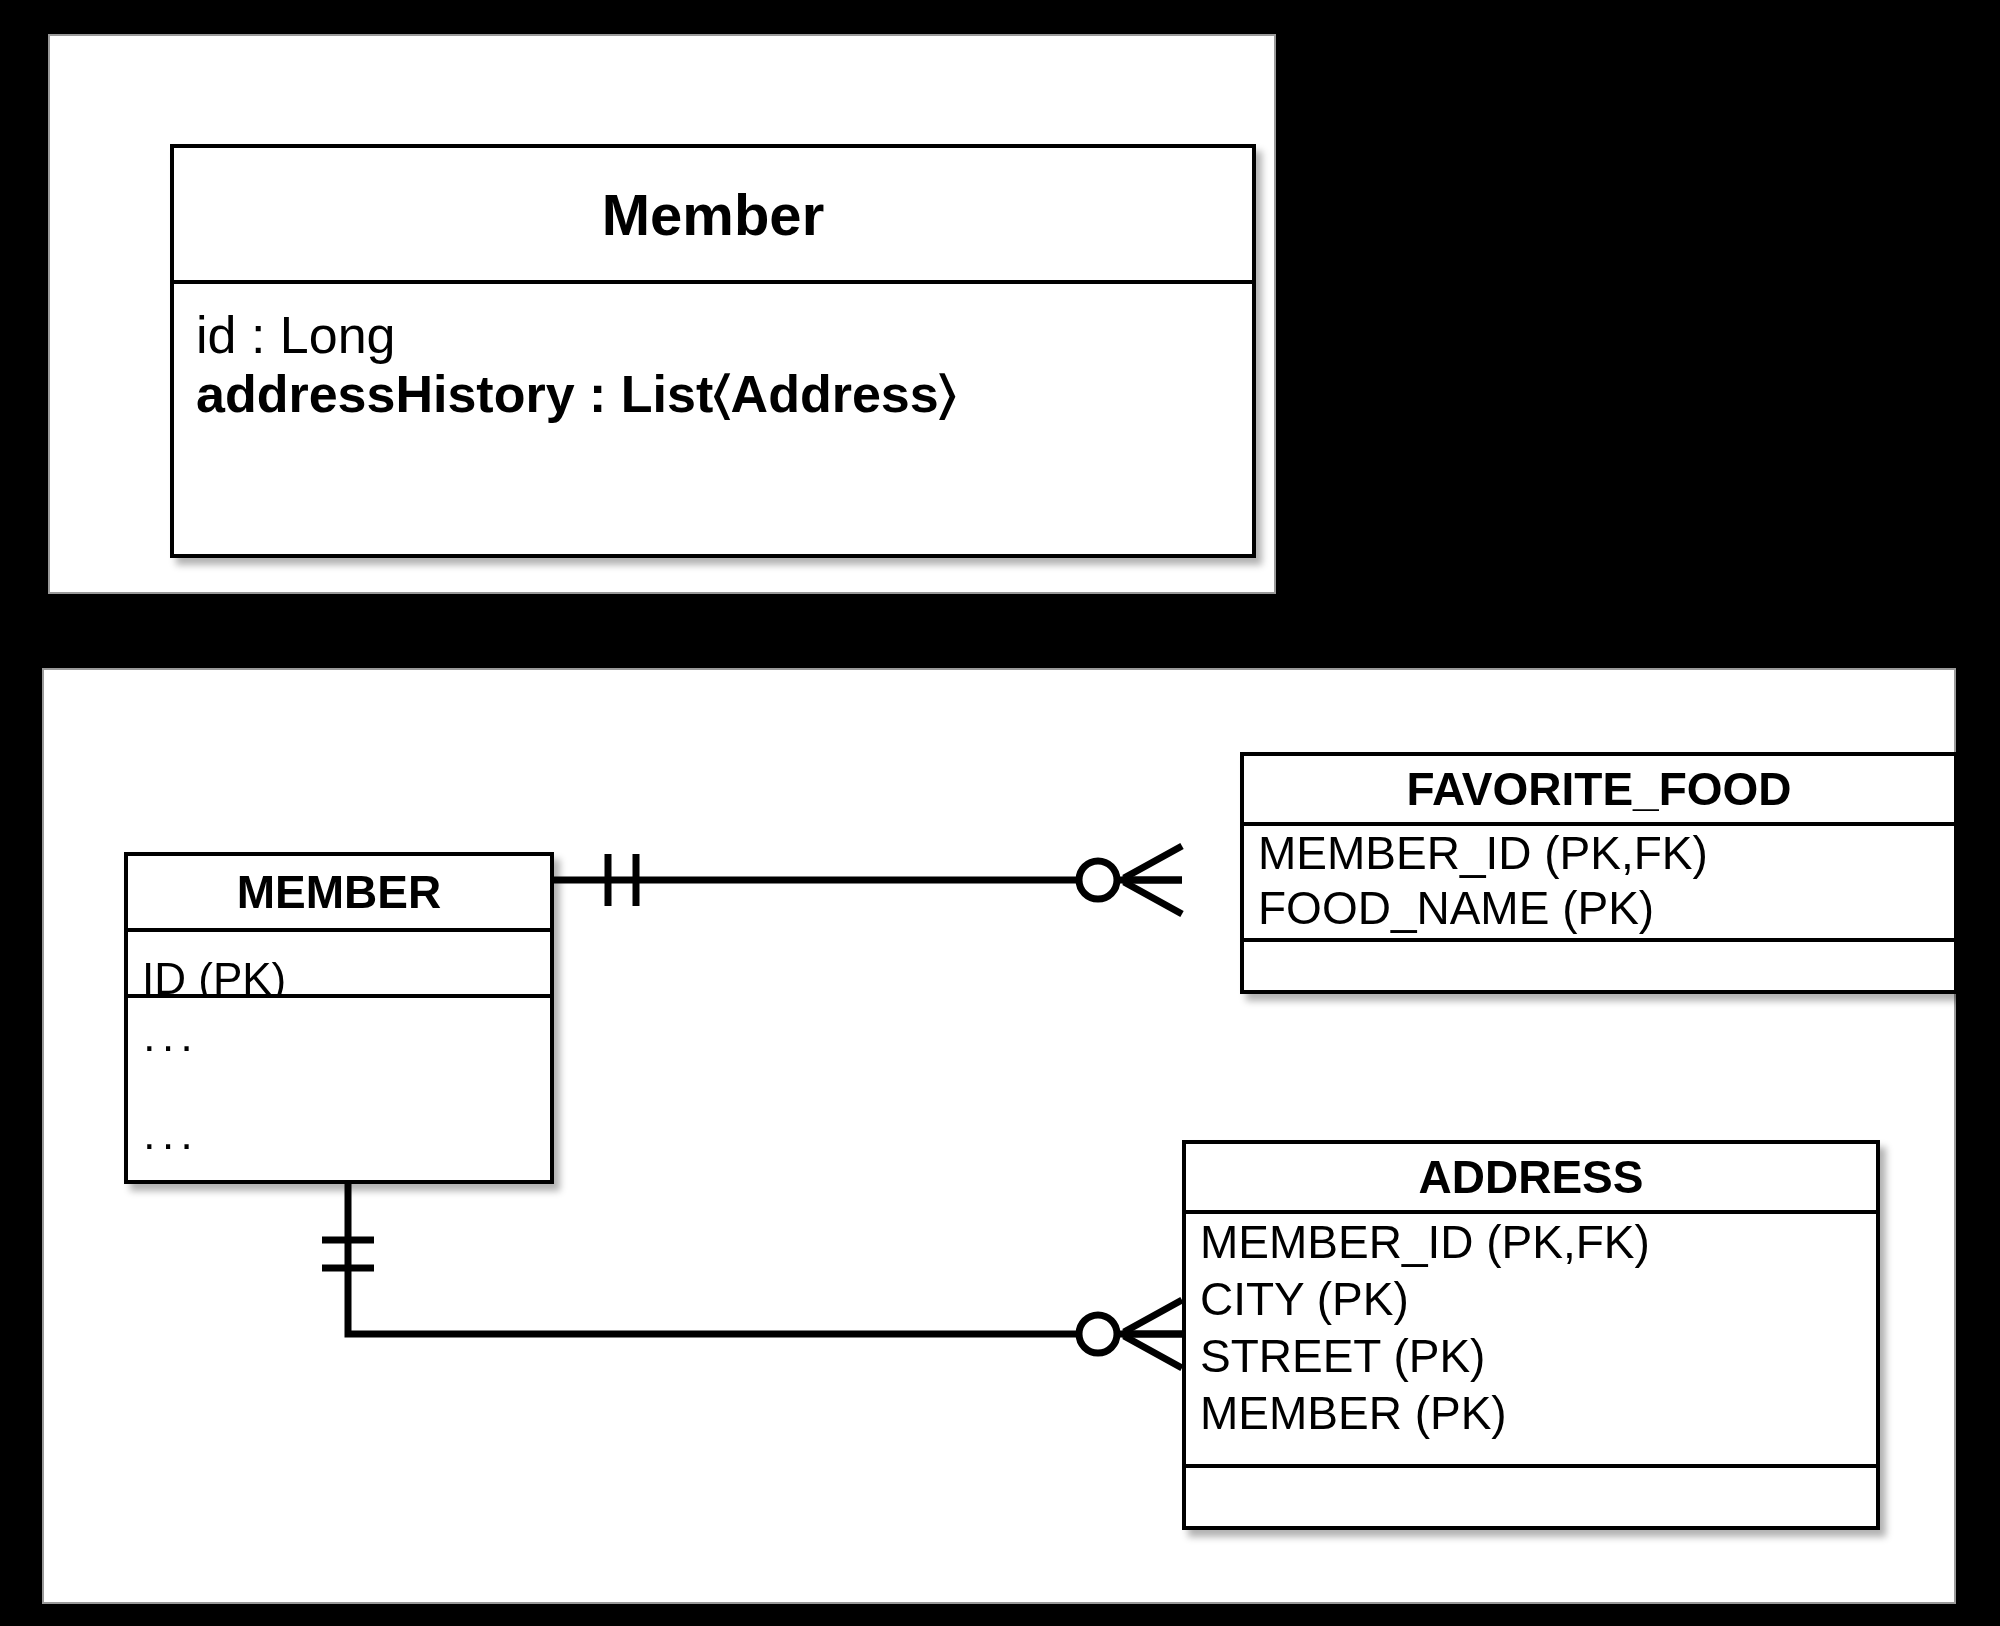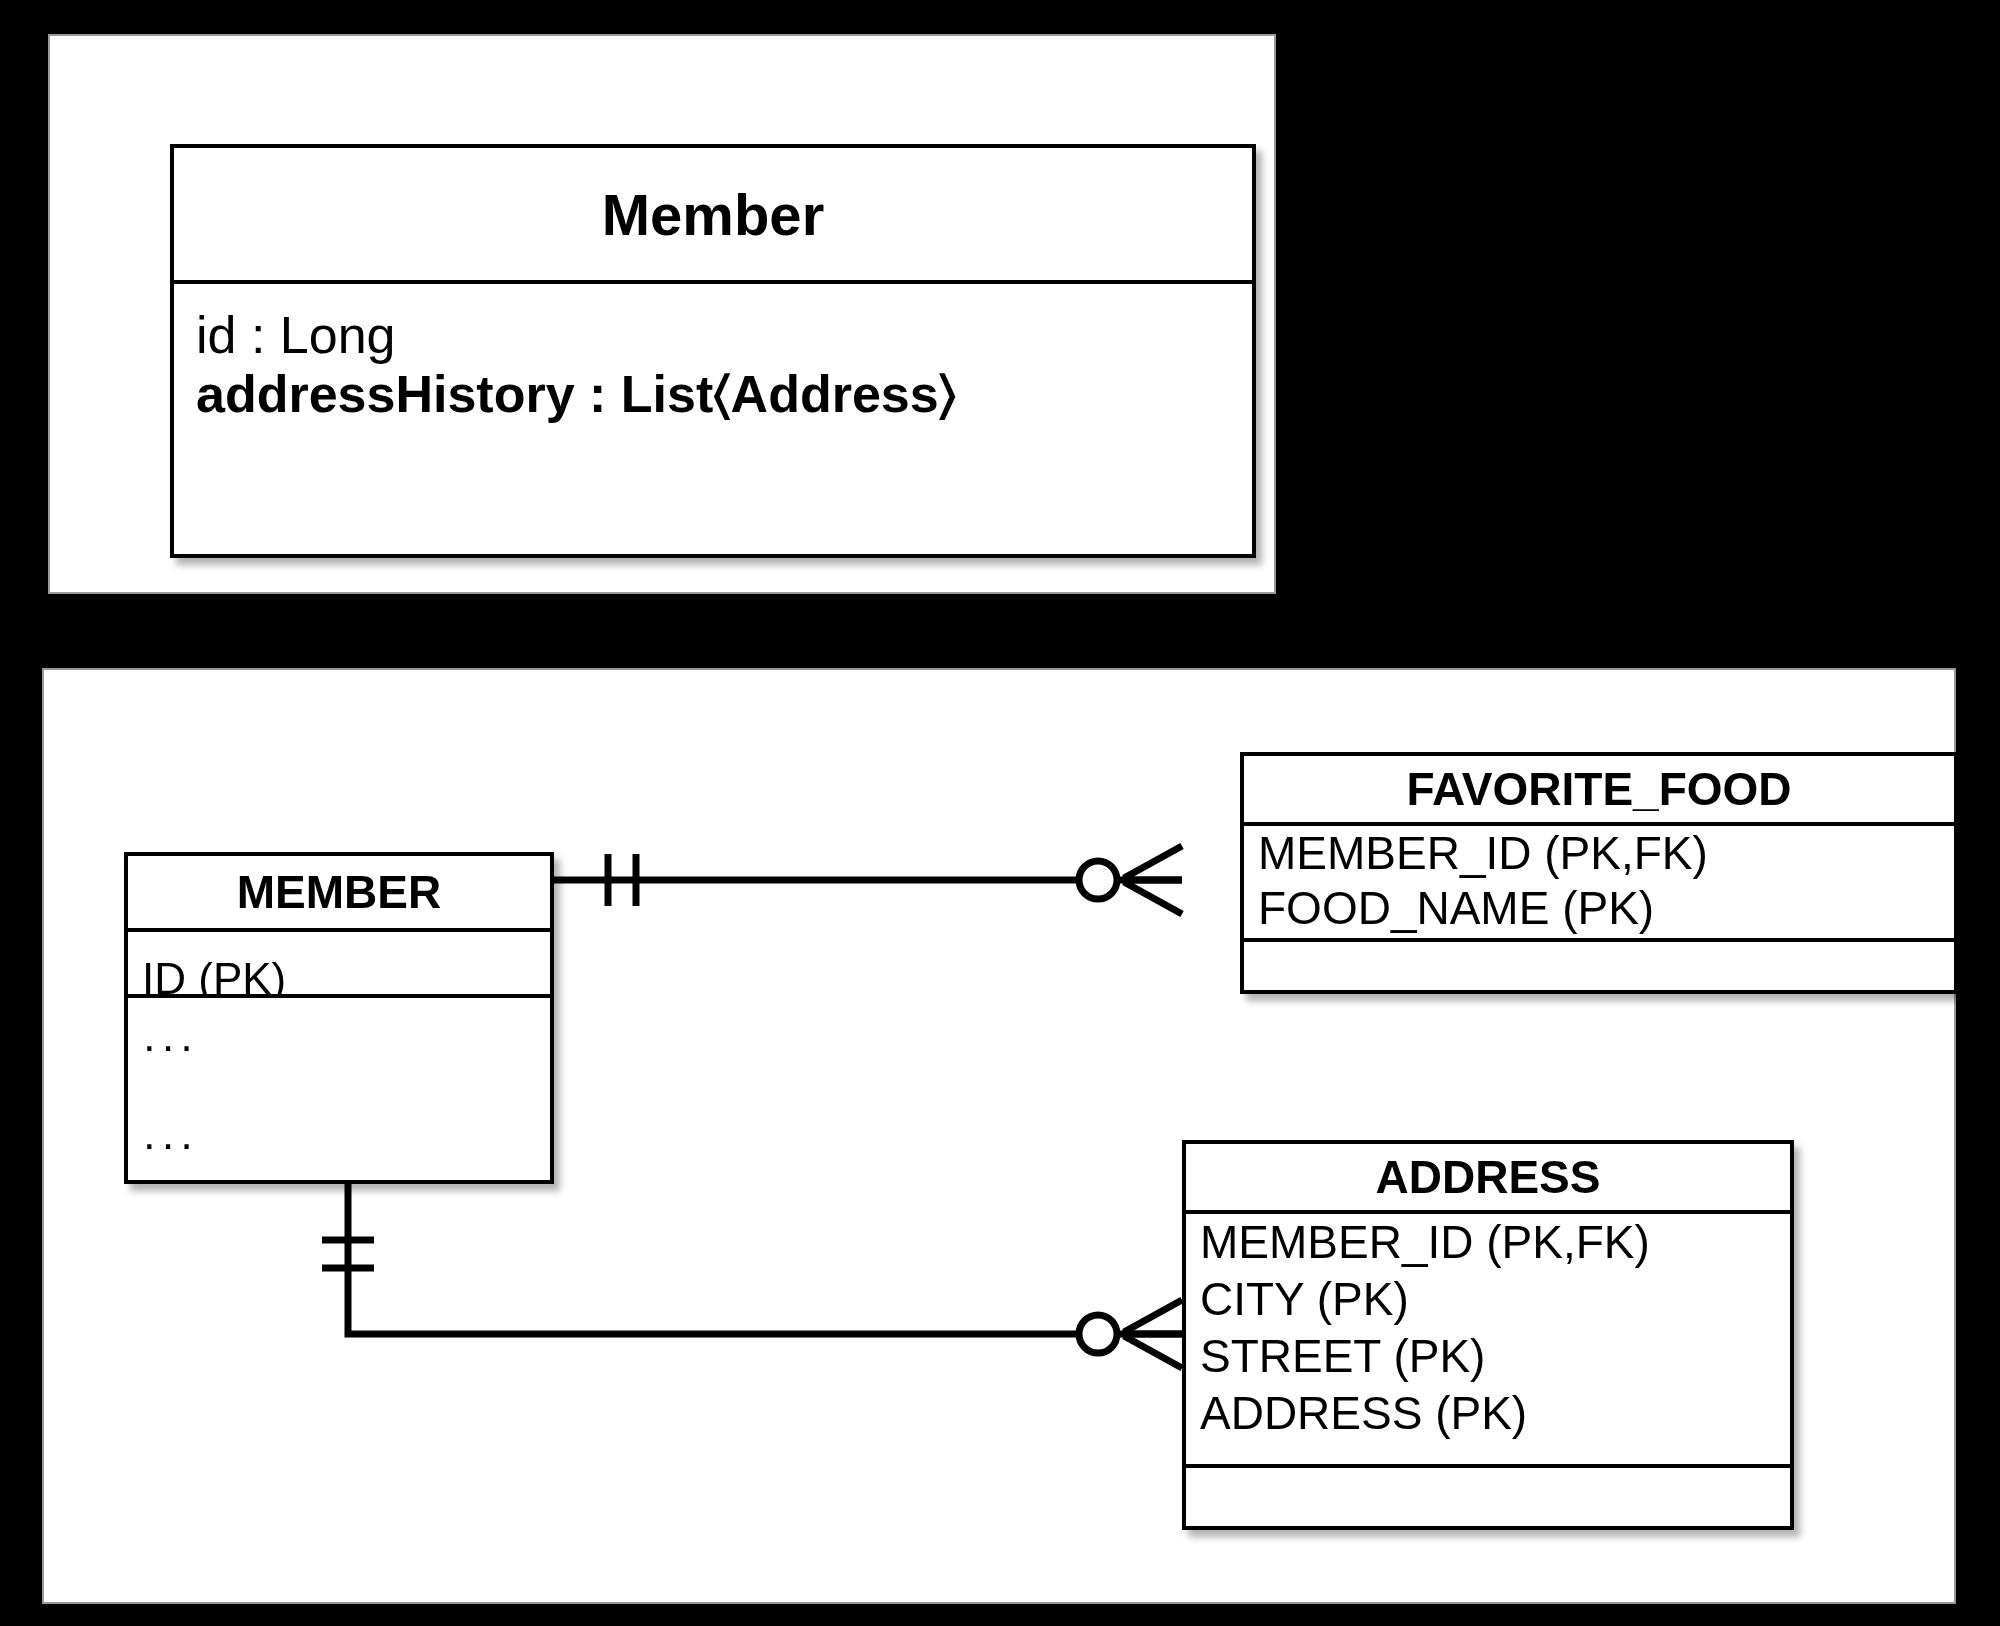--- a/index.html
+++ b/index.html
@@ -89,21 +89,21 @@
   #er-fav .c-title {
     height: 66px;
     display: flex; align-items: center; justify-content: center;
   }
   #er-fav .title-text { font-size: 46px; font-weight: 700; color:#000; }
   #er-fav .c-cols { height: 116px; padding: 0 0 0 14px; }
   #er-fav .c-empty { height: 60px; }
   #er-fav .row { font-size: 46px; line-height: 1.20; color:#000; white-space: nowrap; }
 
   
-  #er-addr { left: 1182px; top: 1140px; width: 612px; height: 390px; }
+  #er-addr { left: 1182px; top: 1140px; width: 698px; height: 390px; }
   #er-addr .c-title {
     height: 66px;
     display: flex; align-items: center; justify-content: center;
   }
   #er-addr .title-text { font-size: 46px; font-weight: 700; color:#000; }
   #er-addr .c-cols { height: 254px; padding: 0 0 0 14px; }
   #er-addr .c-empty { height: 70px; }
   #er-addr .row { font-size: 46px; line-height: 1.24; color:#000; white-space: nowrap; }
 
   
@@ -167,21 +167,21 @@
   </div>
 
   <div class="box" id="er-addr">
     <div class="compartment c-title">
       <span class="title-text">ADDRESS</span>
     </div>
     <div class="compartment c-cols">
       <div class="row">MEMBER_ID (PK,FK)</div>
       <div class="row">CITY (PK)</div>
       <div class="row">STREET (PK)</div>
-      <div class="row">ADDRESS (PK)</div>
+      <div class="row">MEMBER (PK)</div>
     </div>
     <div class="compartment c-empty"></div>
   </div>
 
   <svg id="connectors" viewBox="0 0 2000 1626">
 
     <g>
 
       <line x1="554" y1="880" x2="1182" y2="880" stroke-width="7"></line>
 

